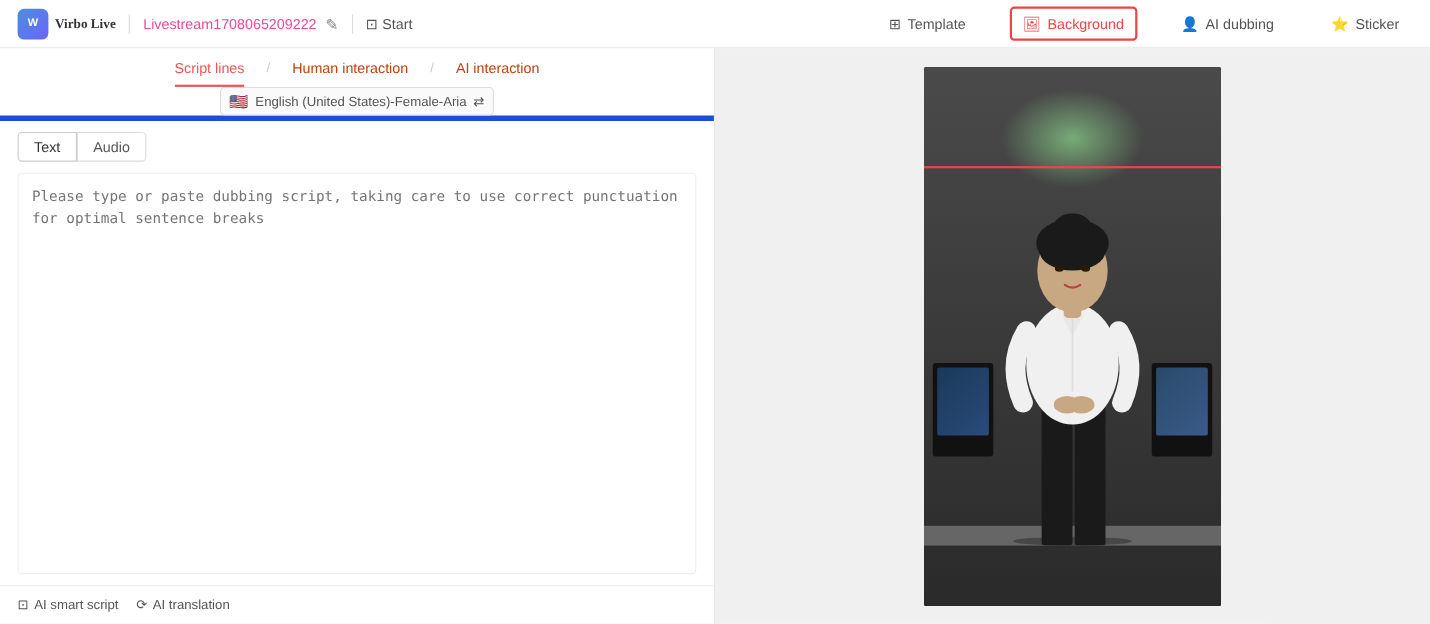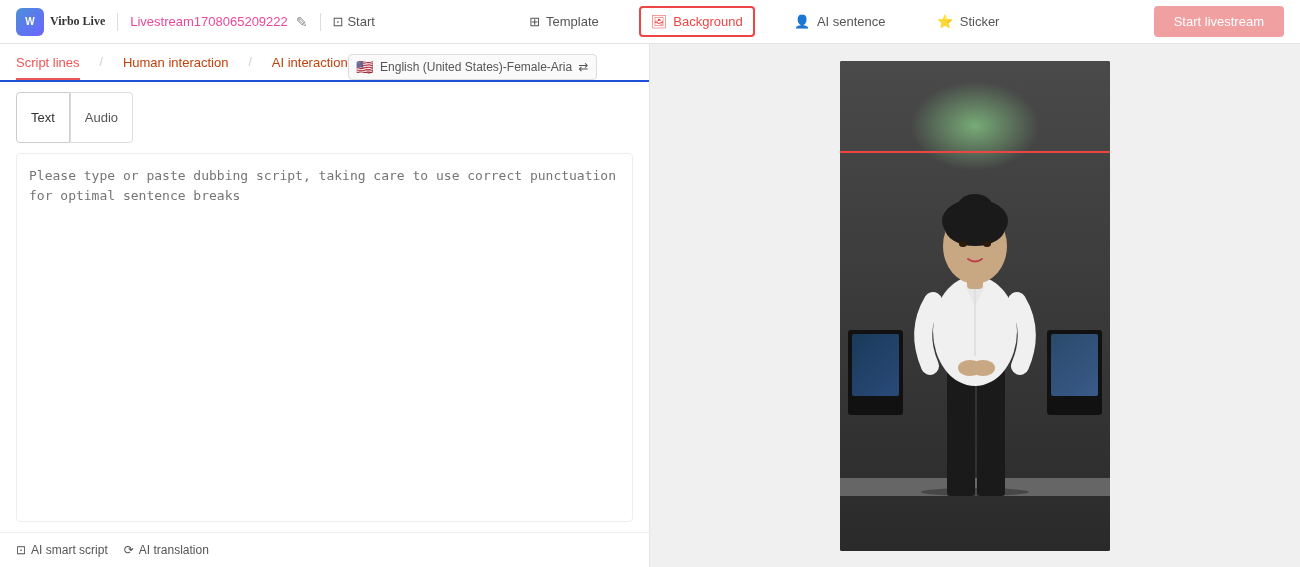--- a/index.html
+++ b/index.html
@@ -29,31 +29,31 @@
       background: #f0a0a0; color: #fff; border: none; border-radius: 4px;
       padding: 8px 20px; font-size: 13px; cursor: pointer;
     }
 
     
     .main-layout { display: flex; height: calc(567px - 44px); }
 
     
     .left-panel { width: 650px; background: #fff; display: flex; flex-direction: column; border-right: 1px solid #e5e5e5; }
 
-    .script-tabs { display: flex; align-items: center; justify-content: flex-start; padding: 10px 16px 0; border-bottom: 2px solid #1d4ed8; }
+    .script-tabs { display: flex; align-items: center; justify-content: flex-start; padding: 10px 16px 0; border-bottom: 5px solid #1d4ed8; flex-direction: column; }
     .script-tab-list { display: flex; gap: 16px; }
     .script-tab { font-size: 13px; color: #c2410c; cursor: pointer; padding-bottom: 8px; }
     .script-tab.active { color: #e55; border-bottom: 2px solid #e55; font-weight: 500; }
     .script-tab-sep { color: #ccc; margin: 0 4px; font-size: 12px; }
 
     .lang-selector { display: flex; align-items: center; gap: 6px; font-size: 12px; color: #555; cursor: pointer; border: 1px solid #ddd; border-radius: 4px; padding: 4px 8px; background: #fafafa; }
     .flag-emoji { font-size: 14px; }
 
     .text-audio-tabs { display: flex; gap: 0; padding: 10px 16px 0; }
-    .text-audio-tab { font-size: 13px; color: #555; cursor: pointer; padding: 17px 14px; border: 1px solid #ddd; background: #fff; }
+    .text-audio-tab { font-size: 13px; color: #555; cursor: pointer; padding: 5px 14px; border: 1px solid #ddd; background: #fff; }
     .text-audio-tab:first-child { border-radius: 4px 0 0 4px; }
     .text-audio-tab:last-child { border-radius: 0 4px 4px 0; }
     .text-audio-tab.active { background: #fff; color: #333; font-weight: 500; border-color: #ccc; }
 
     .script-textarea-area { flex: 1; padding: 10px 16px; }
     .script-textarea {
       width: 100%; height: 100%; border: 1px solid #eee; border-radius: 4px;
       padding: 12px; font-size: 13px; color: #aaa; resize: none; outline: none;
       background: #fff; line-height: 1.5;
     }
@@ -103,29 +103,28 @@
     <div class="nav-item">
       <span>⊞</span>
       <span>Template</span>
     </div>
     <div class="nav-item active">
       <span>🖼</span>
       <span>Background</span>
     </div>
     <div class="nav-item">
       <span>👤</span>
-      <span>AI sentence</span>
+      <span>AI dubbing</span>
     </div>
     <div class="nav-item">
       <span>⭐</span>
       <span>Sticker</span>
     </div>
   </div>
 
-  <button class="start-btn">Start livestream</button>
 </div>
 
 <div class="main-layout">
 
   <div class="left-panel">
 
     <div class="script-tabs">
       <div class="script-tab-list">
         <span class="script-tab active">Script lines</span>
         <span class="script-tab-sep">/</span>

